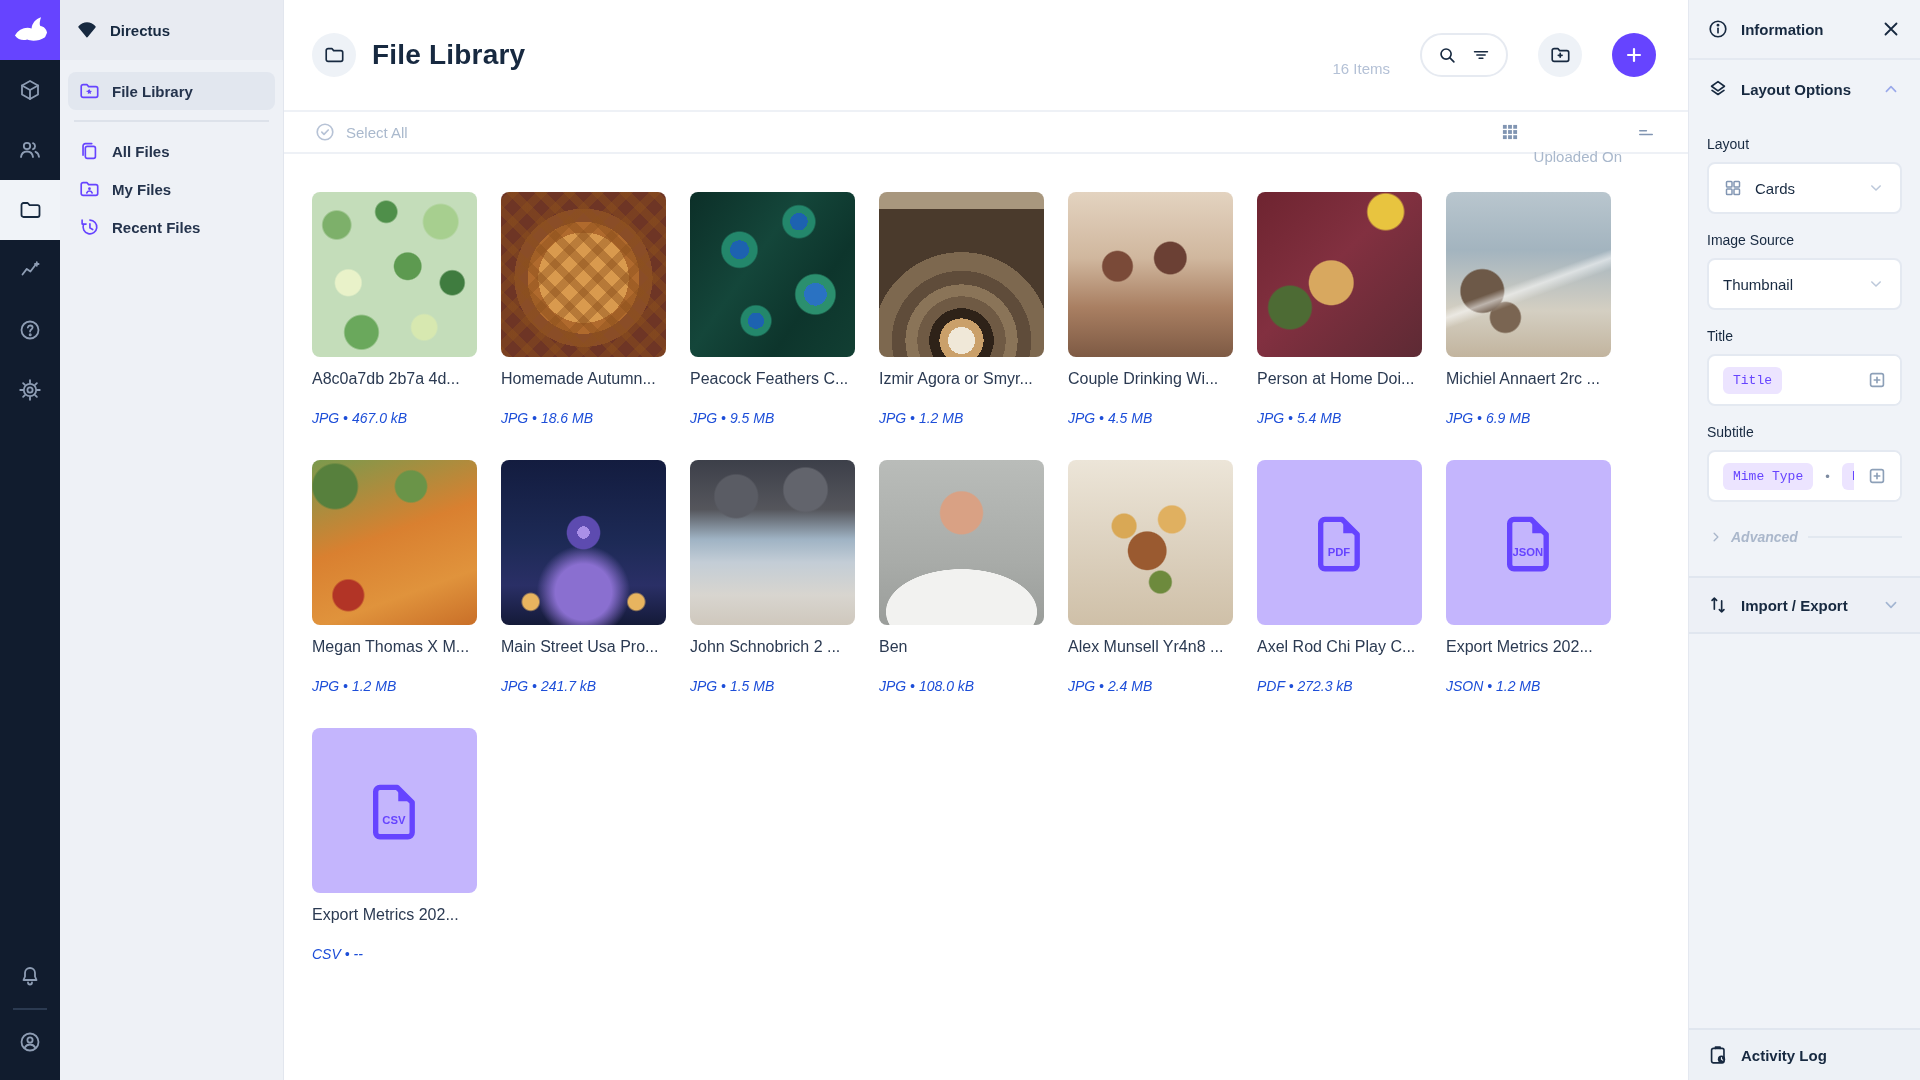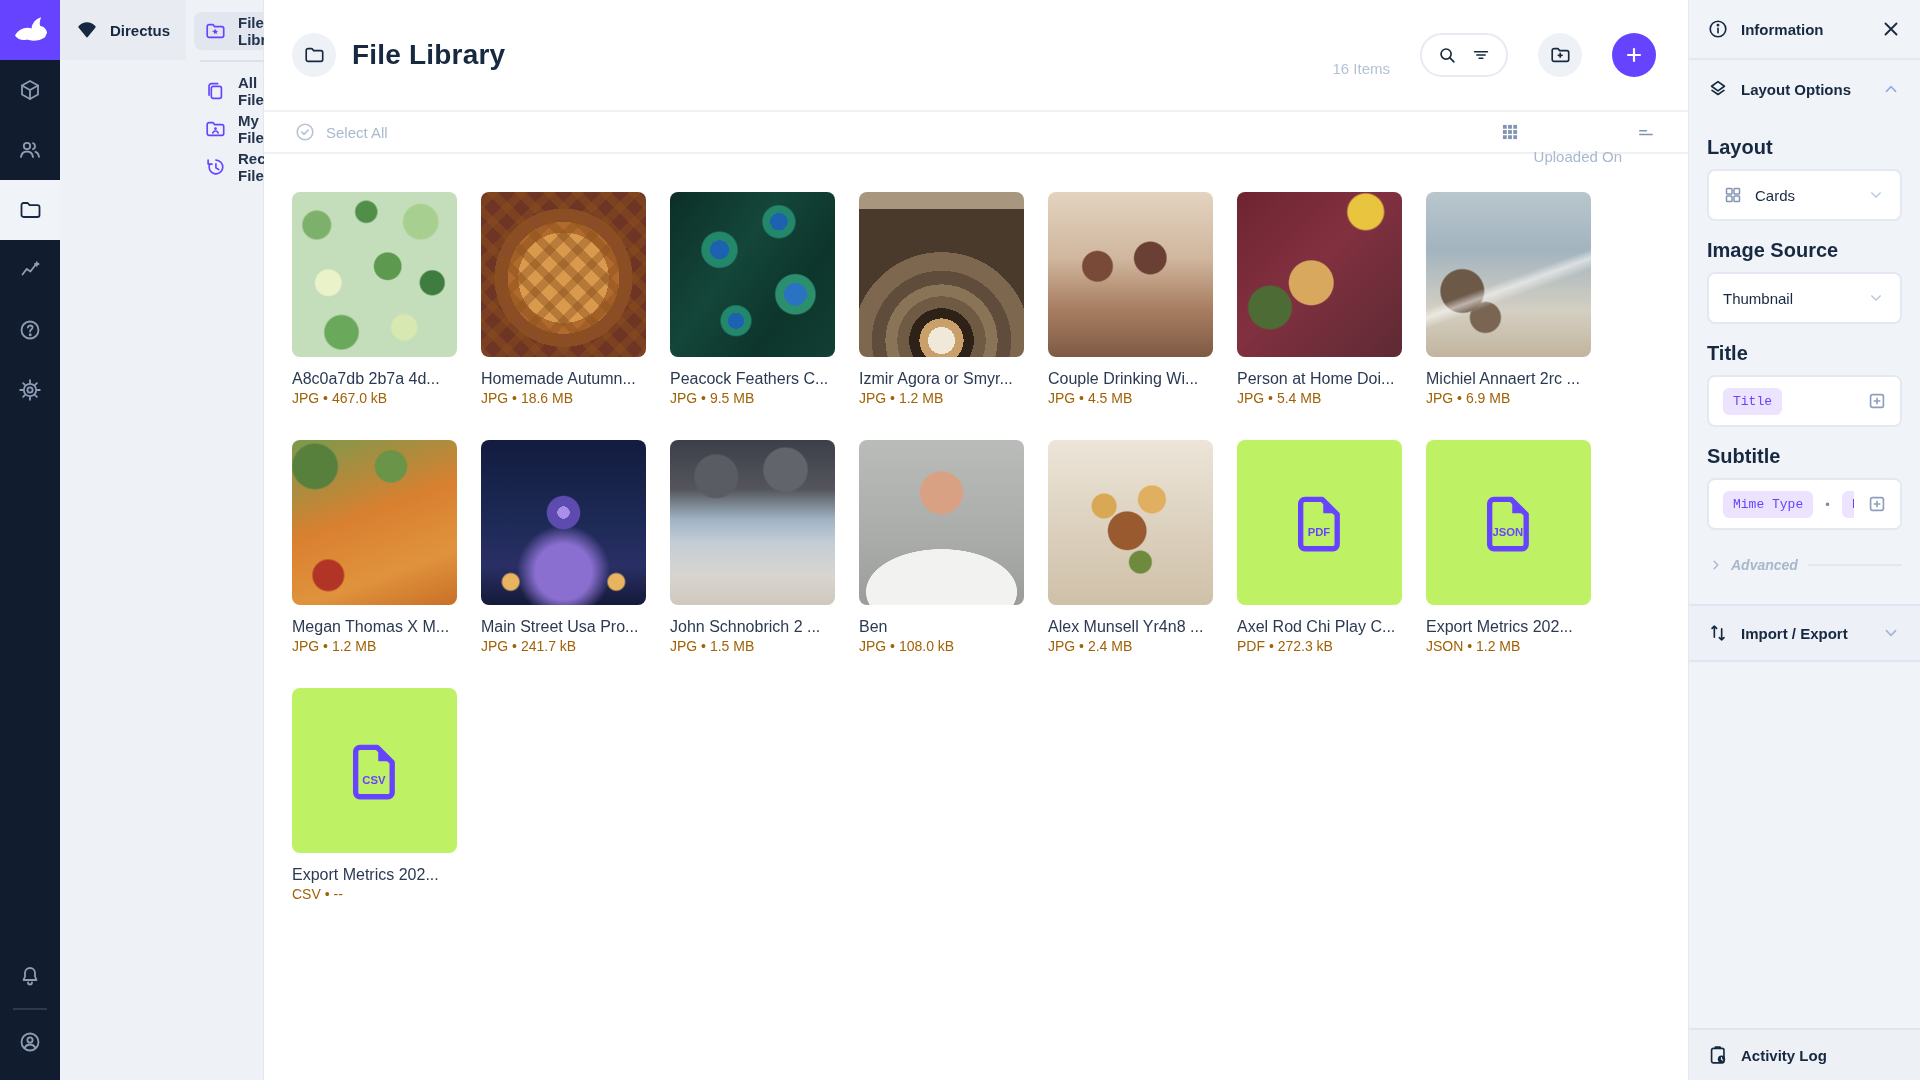--- a/index.html
+++ b/index.html
@@ -11,21 +11,21 @@
   .module-bar { width:60px; background:#111c2e; display:flex; flex-direction:column; flex-shrink:0; }
   .logo-tile { width:60px; height:60px; background:#6644ff; display:flex; align-items:center; justify-content:center; }
   .logo-tile svg { width:38px; height:38px; }
   .mod { width:60px; height:60px; display:flex; align-items:center; justify-content:center; color:#8e9db4; cursor:pointer; }
   .mod.active { background:#f0f3f8; color:#172940; }
   .mod svg { width:24px; height:24px; }
   .module-bottom { margin-top:auto; display:flex; flex-direction:column; align-items:center; padding-bottom:8px; }
   .mod-divider { width:34px; height:2px; background:#2b3a51; margin:2px 0; }
 
   
-  .nav-panel { width:204px; background:#eef1f6; border-right:1px solid #e2e6ee; display:flex; flex-direction:row; flex-shrink:0; }
+  .nav-panel { width:224px; background:#eef1f6; border-right:1px solid #e2e6ee; display:flex; flex-direction:column; flex-shrink:0; }
   .project-bar { height:60px; background:#e8ebf2; display:flex; align-items:center; padding:0 16px; gap:12px; font-size:15px; font-weight:700; }
   .project-bar svg { width:22px; height:22px; }
   .nav-list { padding:12px 8px; }
   .nav-item { height:38px; display:flex; align-items:center; gap:12px; padding:0 10px; border-radius:8px;
     font-size:15px; font-weight:600; color:#24334c; cursor:pointer; }
   .nav-item.active { background:#e2e7ef; }
   .nav-item .nicon { color:#6644ff; display:flex; }
   .nav-item svg { width:22px; height:22px; }
   .nav-divider { height:2px; background:#dde2ea; margin:10px 6px; }
 
@@ -52,21 +52,21 @@
   .grid-toggle { display:flex; color:#8195b2; cursor:pointer; }
   .grid-toggle svg { width:20px; height:20px; }
   .sort-field { color:#a9b8cc; font-size:15px; cursor:pointer;margin-top:48px; }
   .sort-dir { display:flex; color:#8195b2; cursor:pointer; }
   .sort-dir svg { width:20px; height:20px; }
 
   .files-grid { padding:38px 32px 0 28px; display:grid; grid-template-columns:repeat(7,165px); column-gap:24px; row-gap:34px; }
   .file-card { width:165px; cursor:pointer; }
   .thumb { width:165px; height:165px; border-radius:8px; display:flex; align-items:center; justify-content:center; overflow:hidden; }
   .file-title { margin-top:13px; font-size:16px; color:#2b3a52; white-space:nowrap; overflow:hidden; }
-  .file-meta { margin-top:2px; font-size:14px; color:#a16207; white-space:nowrap; }
+  .file-meta { margin-top:22px; font-size:14px; color:#1d4ed8; white-space:nowrap;font-style:italic; }
 
   
   .thumb-veggies { background:
     radial-gradient(circle at 15% 20%, #7db06a 0 7%, transparent 8%),
     radial-gradient(circle at 45% 12%, #4f8f4a 0 6%, transparent 7%),
     radial-gradient(circle at 78% 18%, #a7cf8f 0 9%, transparent 10%),
     radial-gradient(circle at 22% 55%, #e9f2c9 0 8%, transparent 9%),
     radial-gradient(circle at 58% 45%, #5d9a50 0 10%, transparent 11%),
     radial-gradient(circle at 85% 55%, #3f7c3f 0 7%, transparent 8%),
     radial-gradient(circle at 30% 85%, #6aa85c 0 9%, transparent 10%),
@@ -120,33 +120,33 @@
   .thumb-portrait { background:
     radial-gradient(circle at 50% 32%, #d9a184 0 15%, transparent 16%),
     radial-gradient(ellipse 46% 26% at 50% 92%, #f2f2f0 0 99%, transparent 100%),
     linear-gradient(180deg, #b9bcb9 0%, #a9aca9 60%, #9a9d9a 100%); }
   .thumb-foodplate { background:
     radial-gradient(circle at 48% 55%, #9a5a30 0 15%, transparent 16%),
     radial-gradient(circle at 63% 36%, #e0b060 0 9%, transparent 10%),
     radial-gradient(circle at 34% 40%, #d9a855 0 8%, transparent 9%),
     radial-gradient(circle at 56% 74%, #6d8a3d 0 7%, transparent 8%),
     linear-gradient(180deg, #ece5d8 0%, #ddd2c0 50%, #cfc0a8 100%); }
-  .thumb-doc { background:#bef264; }
+  .thumb-doc { background:#c4b5fd; }
   .thumb-doc svg { width:48px; height:58px; }
 
   
   .sidebar { width:232px; background:#f0f3f8; border-left:1px solid #e4e8f0; display:flex; flex-direction:column; flex-shrink:0; }
   .sb-header { height:60px; display:flex; align-items:center; gap:12px; padding:0 18px; border-bottom:2px solid #e4e9f1; font-size:15px; font-weight:700; flex-shrink:0; }
   .sb-header svg { width:22px; height:22px; }
   .sb-close { margin-left:auto; display:flex; cursor:pointer; color:#172940; }
   .sb-sect-head { height:58px; display:flex; align-items:center; gap:12px; padding:0 18px; font-size:15px; font-weight:700; cursor:pointer; flex-shrink:0; }
   .sb-sect-head svg { width:22px; height:22px; }
   .sb-chevron { margin-left:auto; display:flex; color:#9aa9ea; }
   .sb-content { padding:0 18px; }
-  .field-label { font-size:20px; font-weight:700; color:#172940; margin:18px 0 10px; }
+  .field-label { font-size:14px; font-weight:400; color:#172940; margin:18px 0 10px; }
   .select-box { height:52px; background:#fff; border:2px solid #e4e9f1; border-radius:8px; display:flex; align-items:center; gap:12px; padding:0 14px; font-size:15px; color:#172940; cursor:pointer; position:relative; overflow:hidden; }
   .select-box .chev { margin-left:auto; display:flex; color:#bcc8da; }
   .select-box svg { width:20px; height:20px; }
   .select-box .leading { color:#8296b3; display:flex; }
   .chip { font-family:"Liberation Mono","DejaVu Sans Mono",monospace; font-size:13px; color:#6644ff; background:#ece4ff; padding:6px 10px; border-radius:6px; white-space:nowrap; flex-shrink:0; }
   .chip-sep { color:#7c8aa0; font-size:13px; flex-shrink:0; }
   .plus-box { position:absolute; right:0; top:0; bottom:0; width:46px; background:#fff; display:flex; align-items:center; justify-content:center; color:#8da0b8; cursor:pointer; }
   .plus-box svg { width:22px; height:22px; }
   .advanced-row { display:flex; align-items:center; margin-top:26px; color:#aab7cb; font-weight:700; font-size:14px; cursor:pointer; }
   .advanced-row svg { width:18px; height:18px; }

